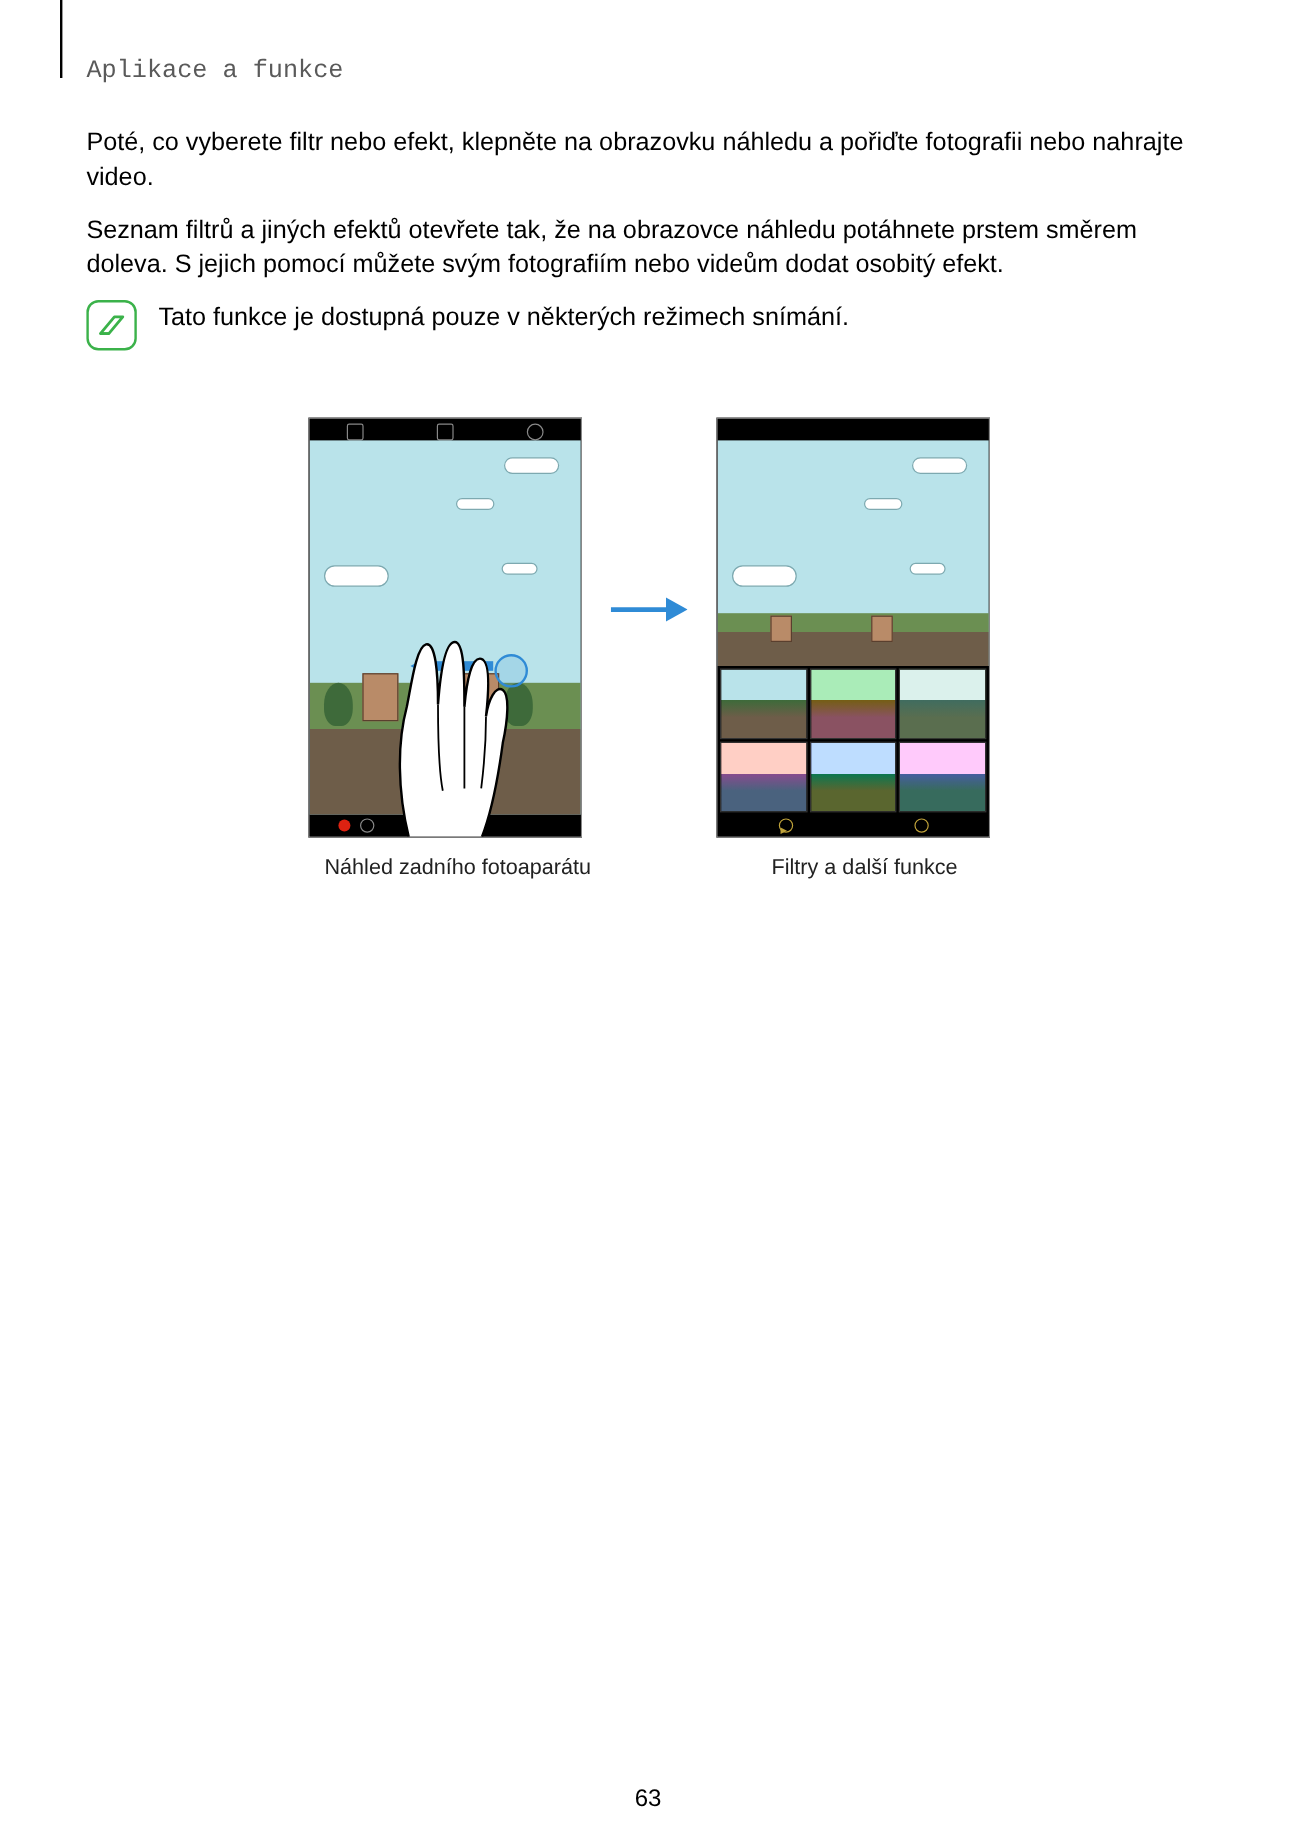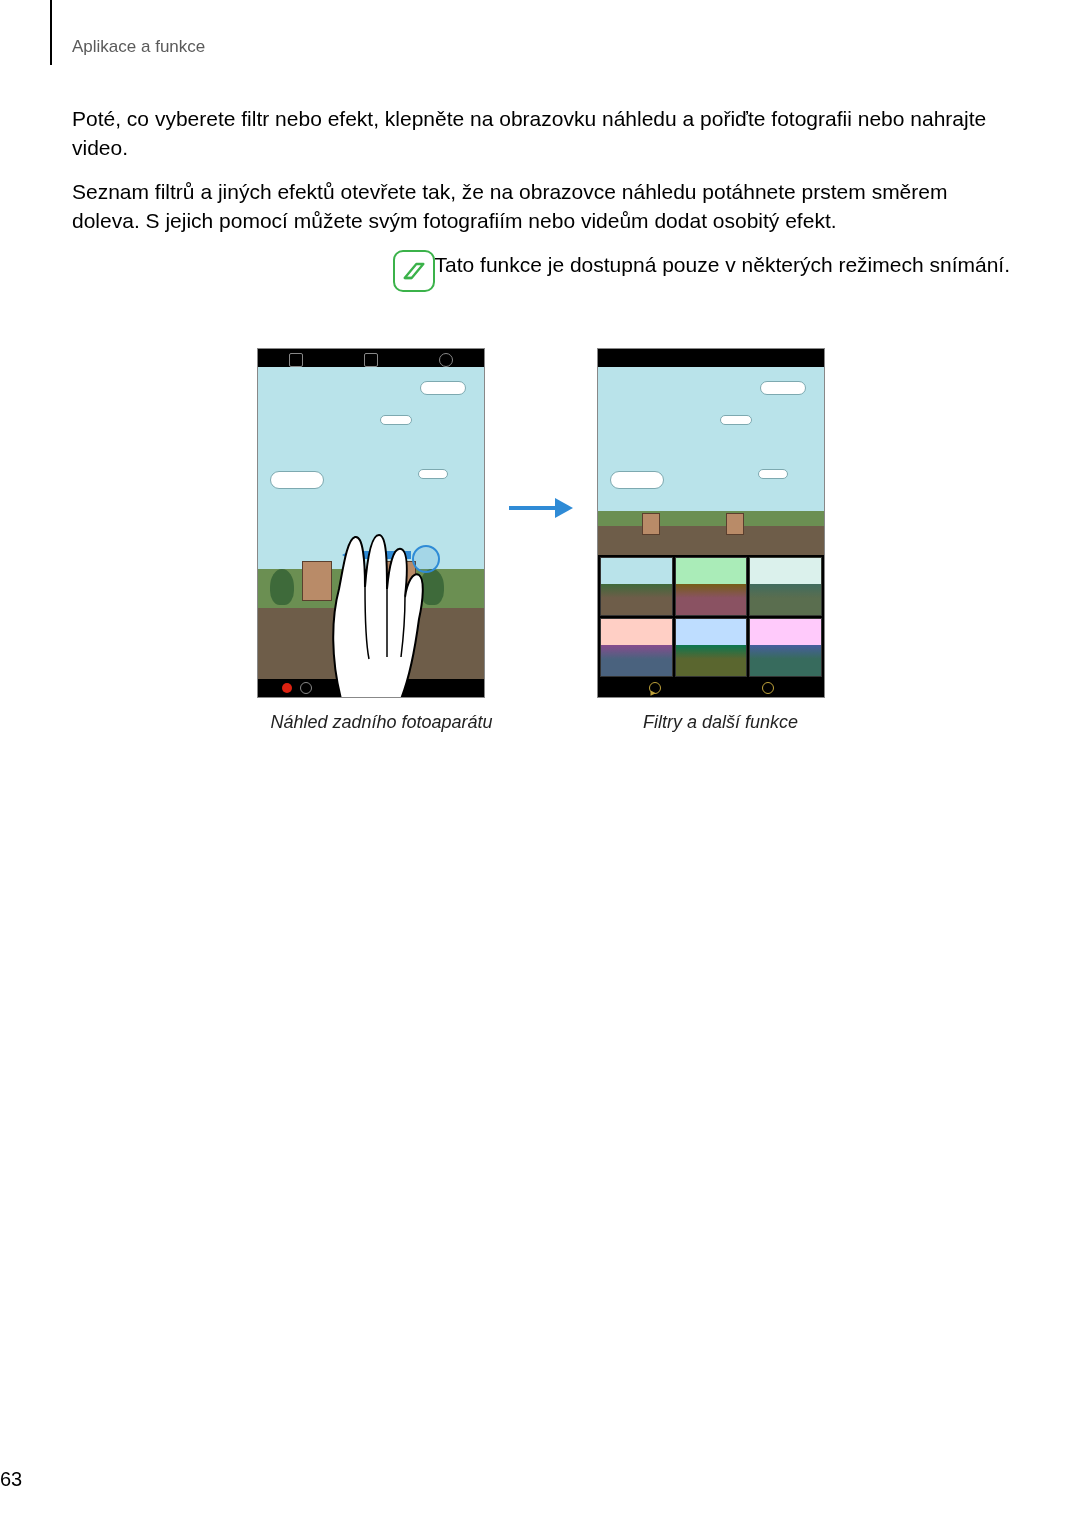--- a/index.html
+++ b/index.html
@@ -15,23 +15,24 @@
     position: absolute;
     left: 50px;
     top: 0;
     width: 2px;
     height: 65px;
     background: #000;
   }
   .breadcrumb {
     position: absolute;
     left: 72px;
-    top: 37px;
-    font-size: 17px;
+    top: 48px;
+    font-size: 21px;
     color: #5a5a5a;
+    font-family: Liberation Mono, monospace;
   }
   .content {
     position: absolute;
     left: 72px;
     top: 104px;
     width: 938px;
   }
   .section-title {
     font-size: 22px;
     font-weight: 700;
@@ -41,21 +42,21 @@
   .para {
     font-size: 21px;
     line-height: 1.4;
     margin-bottom: 14px;
   }
   .bold { font-weight: 700; }
   .note-row {
     display: flex;
     align-items: flex-start;
     margin-top: 10px;
-    justify-content: flex-end;
+    gap: 18px;
   }
   .note-icon {
     width: 42px;
     height: 42px;
     border-radius: 10px;
     border: 2px solid #3bb24a;
     display: flex;
     align-items: center;
     justify-content: center;
     flex-shrink: 0;
@@ -218,34 +219,34 @@
   }
   .mode-dot.first::after {
     content: "▶"; color: #bfa23a; font-size: 7px; position: relative; left: 1px; top: -2px;
   }
 
   .captions {
     display: flex;
     justify-content: center;
     gap: 119px;
     margin-top: 14px;
-    font-style: italic;
   }
   .caption {
     font-size: 18px;
     color: #222;
     text-align: center;
   }
   .cap-left { width: 240px; }
   .cap-right { width: 200px; }
 
   .page-number {
     position: absolute;
-    bottom: 36px;
+    bottom: 16px;
     left: 0; right: 0;
+    text-align: center;
     font-size: 20px;
   }
 </style>
 </head>
 <body>
 
 <div class="header-rule"></div>
 <div class="breadcrumb">Aplikace a funkce</div>
 
 <div class="content">

